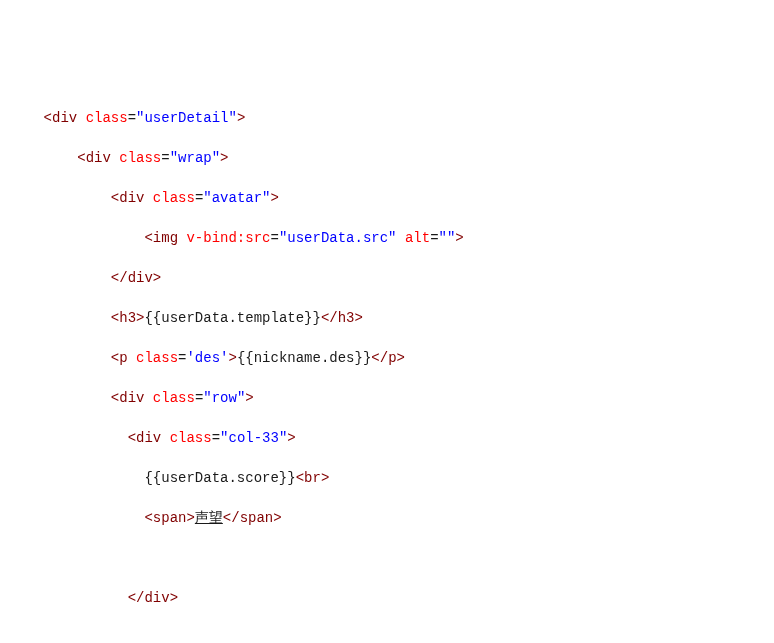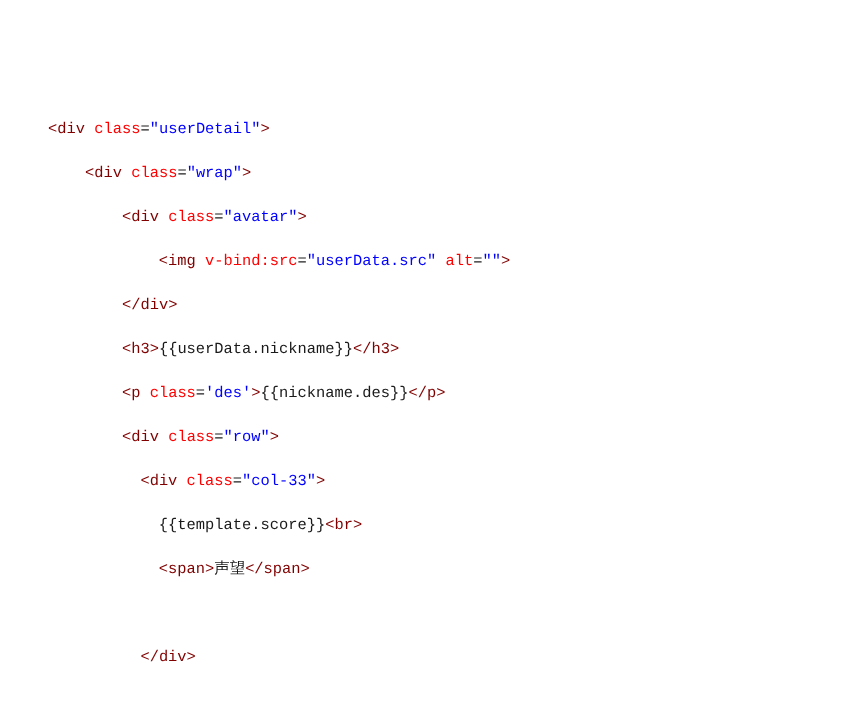--- a/index.html
+++ b/index.html
@@ -10,41 +10,41 @@
     line-height: 20px;
     background: #fff;
     color: #333;
     white-space: pre;
   }
   .line { display: block; position: relative; padding-left: 0; }
   .code { position: relative; z-index: 1; }
   .tag { color: #800000; }
   .attr { color: #ff0000; }
   .val { color: #0000ff; }
-  .txt { color: #1a1a1a; }
+  .txt { color: #1a1a1a; text-decoration: underline; }
   .tmpl { color: #1a1a1a; }
   .pun { color: #1a1a1a; }
   .blank { height: 20px; }
 </style>
 </head>
 <body>
 
 
 
 <div class="code">
 <span class="line">    <span class="tag">&lt;</span><span class="tag">div</span> <span class="attr">class</span><span class="pun">=</span><span class="val">"userDetail"</span><span class="tag">&gt;</span></span>
 <span class="line">        <span class="tag">&lt;</span><span class="tag">div</span> <span class="attr">class</span><span class="pun">=</span><span class="val">"wrap"</span><span class="tag">&gt;</span></span>
 <span class="line">            <span class="tag">&lt;</span><span class="tag">div</span> <span class="attr">class</span><span class="pun">=</span><span class="val">"avatar"</span><span class="tag">&gt;</span></span>
 <span class="line">                <span class="tag">&lt;</span><span class="tag">img</span> <span class="attr">v-bind:src</span><span class="pun">=</span><span class="val">"userData.src"</span> <span class="attr">alt</span><span class="pun">=</span><span class="val">""</span><span class="tag">&gt;</span></span>
 <span class="line">            <span class="tag">&lt;/</span><span class="tag">div</span><span class="tag">&gt;</span></span>
-<span class="line">            <span class="tag">&lt;</span><span class="tag">h3</span><span class="tag">&gt;</span><span class="tmpl">{{userData.nickname}}</span><span class="tag">&lt;/</span><span class="tag">h3</span><span class="tag">&gt;</span></span>
+<span class="line">            <span class="tag">&lt;</span><span class="tag">h3</span><span class="tag">&gt;</span><span class="tmpl">{{userData.template}}</span><span class="tag">&lt;/</span><span class="tag">h3</span><span class="tag">&gt;</span></span>
 <span class="line">            <span class="tag">&lt;</span><span class="tag">p</span> <span class="attr">class</span><span class="pun">=</span><span class="val">'des'</span><span class="tag">&gt;</span><span class="tmpl">{{nickname.des}}</span><span class="tag">&lt;/</span><span class="tag">p</span><span class="tag">&gt;</span></span>
 <span class="line">            <span class="tag">&lt;</span><span class="tag">div</span> <span class="attr">class</span><span class="pun">=</span><span class="val">"row"</span><span class="tag">&gt;</span></span>
 <span class="line">              <span class="tag">&lt;</span><span class="tag">div</span> <span class="attr">class</span><span class="pun">=</span><span class="val">"col-33"</span><span class="tag">&gt;</span></span>
-<span class="line">                <span class="tmpl">{{template.score}}</span><span class="tag">&lt;</span><span class="tag">br</span><span class="tag">&gt;</span></span>
+<span class="line">                <span class="tmpl">{{userData.score}}</span><span class="tag">&lt;</span><span class="tag">br</span><span class="tag">&gt;</span></span>
 <span class="line">                <span class="tag">&lt;</span><span class="tag">span</span><span class="tag">&gt;</span><span class="txt">声望</span><span class="tag">&lt;/</span><span class="tag">span</span><span class="tag">&gt;</span></span>
 <span class="line blank"> </span>
 <span class="line">              <span class="tag">&lt;/</span><span class="tag">div</span><span class="tag">&gt;</span></span>
 
 
 
 
 
 
 

